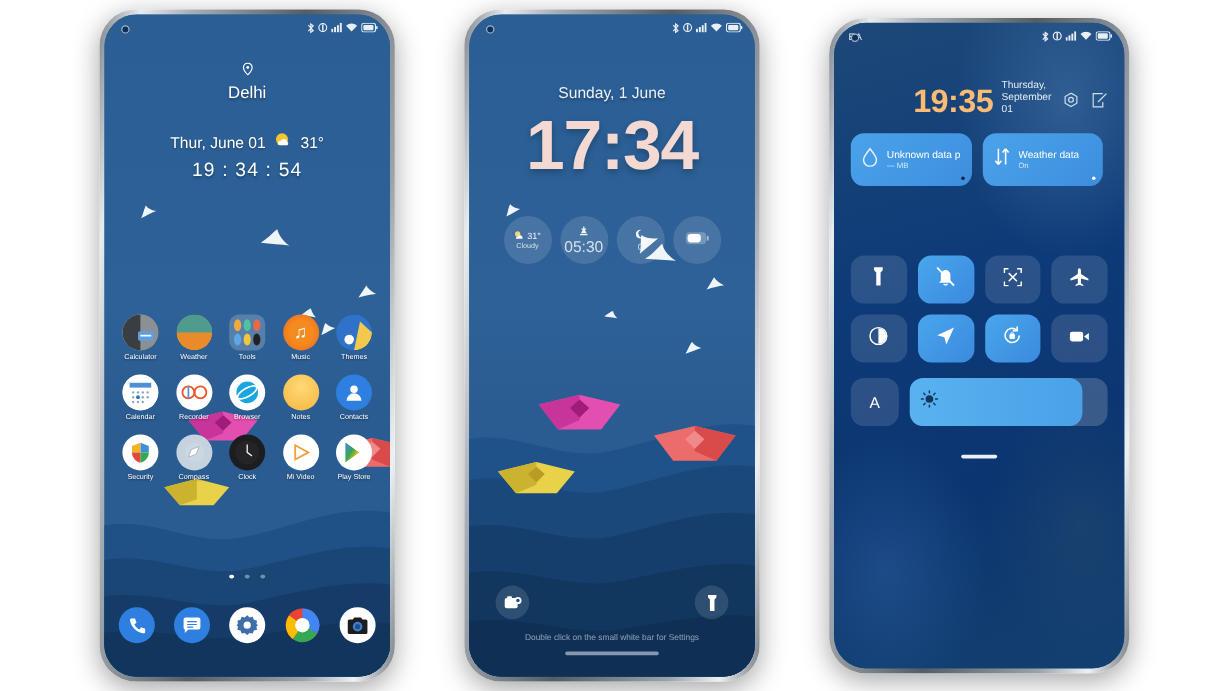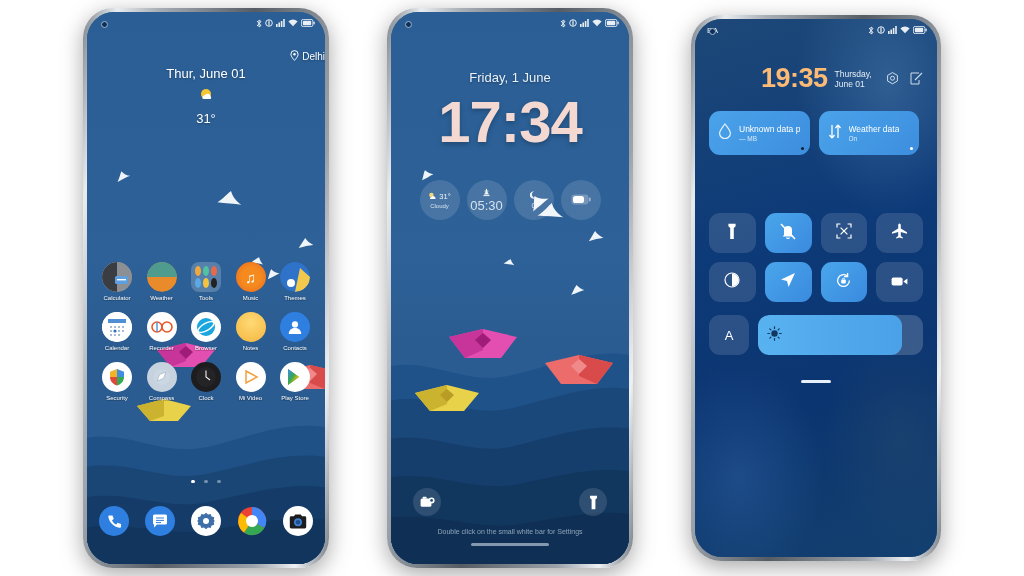--- a/index.html
+++ b/index.html
@@ -31,23 +31,23 @@
                display:flex; align-items:center; justify-content:flex-end;
                padding:0 10px; gap:3px; color:#e8eef4; font-size:8px; z-index:9; }
   .statusbar .carrier { position:absolute; left:12px; font-size:8px; letter-spacing:.5px; }
   .punch { position:absolute; top:9px; left:14px; width:7px; height:7px; border-radius:50%;
            background:#10305a; border:1.4px solid #9fb6cc; z-index:10; }
   .sbi { display:inline-flex; align-items:center; }
 
   
   .widget { position:absolute; top:38px; left:0; right:0; text-align:center;
             color:#fff; z-index:5; text-shadow:0 1px 2px rgba(0,0,0,.3); }
-  .w-city { font-size:10px; display:flex; align-items:center; justify-content:flex-end; gap:3px; }
-  .w-date { font-size:13px; margin-top:3px; display:flex; align-items:center;
-            justify-content:center; gap:7px;flex-direction:column; }
+  .w-city { font-size:14px; display:flex; align-items:center; justify-content:flex-end; gap:3px;flex-direction:column; }
+  .w-date { font-size:13px; margin-top:25px; display:flex; align-items:center;
+            justify-content:center; gap:7px; }
   .w-clock { font-size:16px; margin-top:8px; letter-spacing:1px; }
 
   .apps { position:absolute; top:250px; left:0; right:0; z-index:5; padding:0 8px; }
   .approw { display:flex; justify-content:space-between; margin-bottom:11px; }
   .app { width:44px; text-align:center; }
   .icon { width:30px; height:30px; border-radius:50%; margin:0 auto 3px;
           position:relative; overflow:hidden; }
   .icon.sq { border-radius:8px; }
   .applabel { font-size:6px; color:#fff; text-shadow:0 1px 2px rgba(0,0,0,.5);
               white-space:nowrap; overflow:hidden; }
@@ -225,20 +225,21 @@
         <div class="w-date">
           <span>Thur, June 01</span>
           <span>
             <svg width="15" height="13" viewBox="0 0 15 13">
                 <circle cx="7" cy="6" r="5" fill="#f6c630"></circle>
                 <path d="M3.5 10.5 A2.6 2.6 0 0 1 6 7.2 A3.1 3.1 0 0 1 11.6 8.2 A2.1 2.1 0 0 1 11.6 11 L4.5 11 Z" fill="#fff"></path>
               </svg>
           </span>
           <span>31°</span>
         </div>
+        <div class="w-clock">19 : 34 : 54</div>
       </div>
 
       <div class="apps">
 
         <div class="approw">
           <div class="app">
             <div class="icon" style="background:#8c8f93">
               <svg width="30" height="30" viewBox="0 0 30 30">
                   <circle cx="15" cy="15" r="15" fill="#8c9095"></circle>
                   <path d="M15 0 A15 15 0 0 0 15 30 Z" fill="#3a3d42"></path>
@@ -533,21 +534,21 @@
         </span>
         <span class="sbi">
           <svg width="14" height="8" viewBox="0 0 14 8">
               <rect x="0.4" y="0.4" width="11.5" height="7.2" rx="1.8" stroke="#e8eef4" stroke-width=".9" fill="none"></rect>
               <rect x="1.8" y="1.8" width="8.4" height="4.4" rx="1" fill="#e8eef4"></rect>
               <rect x="12.4" y="2.6" width="1.3" height="2.8" rx=".6" fill="#e8eef4"></rect>
             </svg>
         </span>
       </div>
 
-      <div class="lk-date">Friday, 1 June</div>
+      <div class="lk-date">Sunday, 1 June</div>
       <div class="lk-time">17:34</div>
 
       <div class="chips">
         <div class="chip">
           <div class="c1">
             <span>
               <svg width="9" height="8" viewBox="0 0 9 8">
                   <circle cx="3.4" cy="3" r="2.2" fill="#f2d67a"></circle>
                   <path d="M2 7 A1.7 1.7 0 0 1 3.8 4.9 A2 2 0 0 1 7.3 5.5 A1.3 1.3 0 0 1 7.3 7 Z" fill="#fff"></path>
                 </svg>
@@ -642,21 +643,21 @@
           <svg width="14" height="8" viewBox="0 0 14 8">
               <rect x="0.4" y="0.4" width="11.5" height="7.2" rx="1.8" stroke="#e8eef4" stroke-width=".9" fill="none"></rect>
               <rect x="1.8" y="1.8" width="8.4" height="4.4" rx="1" fill="#e8eef4"></rect>
               <rect x="12.4" y="2.6" width="1.3" height="2.8" rx=".6" fill="#e8eef4"></rect>
             </svg>
         </span>
       </div>
 
       <div class="qhead">
         <div class="q-time">19:35</div>
-        <div class="q-date">Thursday, June 01</div>
+        <div class="q-date">Thursday, September 01</div>
         <div class="q-acts">
           <span>
             <svg width="13" height="13" viewBox="0 0 13 13">
                 <path d="M6.5 0.6 L11.4 3.4 L11.4 9 L6.5 11.8 L1.6 9 L1.6 3.4 Z" stroke="#cfdeec" stroke-width="1" fill="none"></path>
                 <circle cx="6.5" cy="6.2" r="2" stroke="#cfdeec" stroke-width="1" fill="none"></circle>
               </svg>
           </span>
           <span>
             <svg width="13" height="13" viewBox="0 0 13 13">
                 <path d="M1 4 L1 12 L9 12 L9 8" stroke="#cfdeec" stroke-width="1" fill="none"></path>

